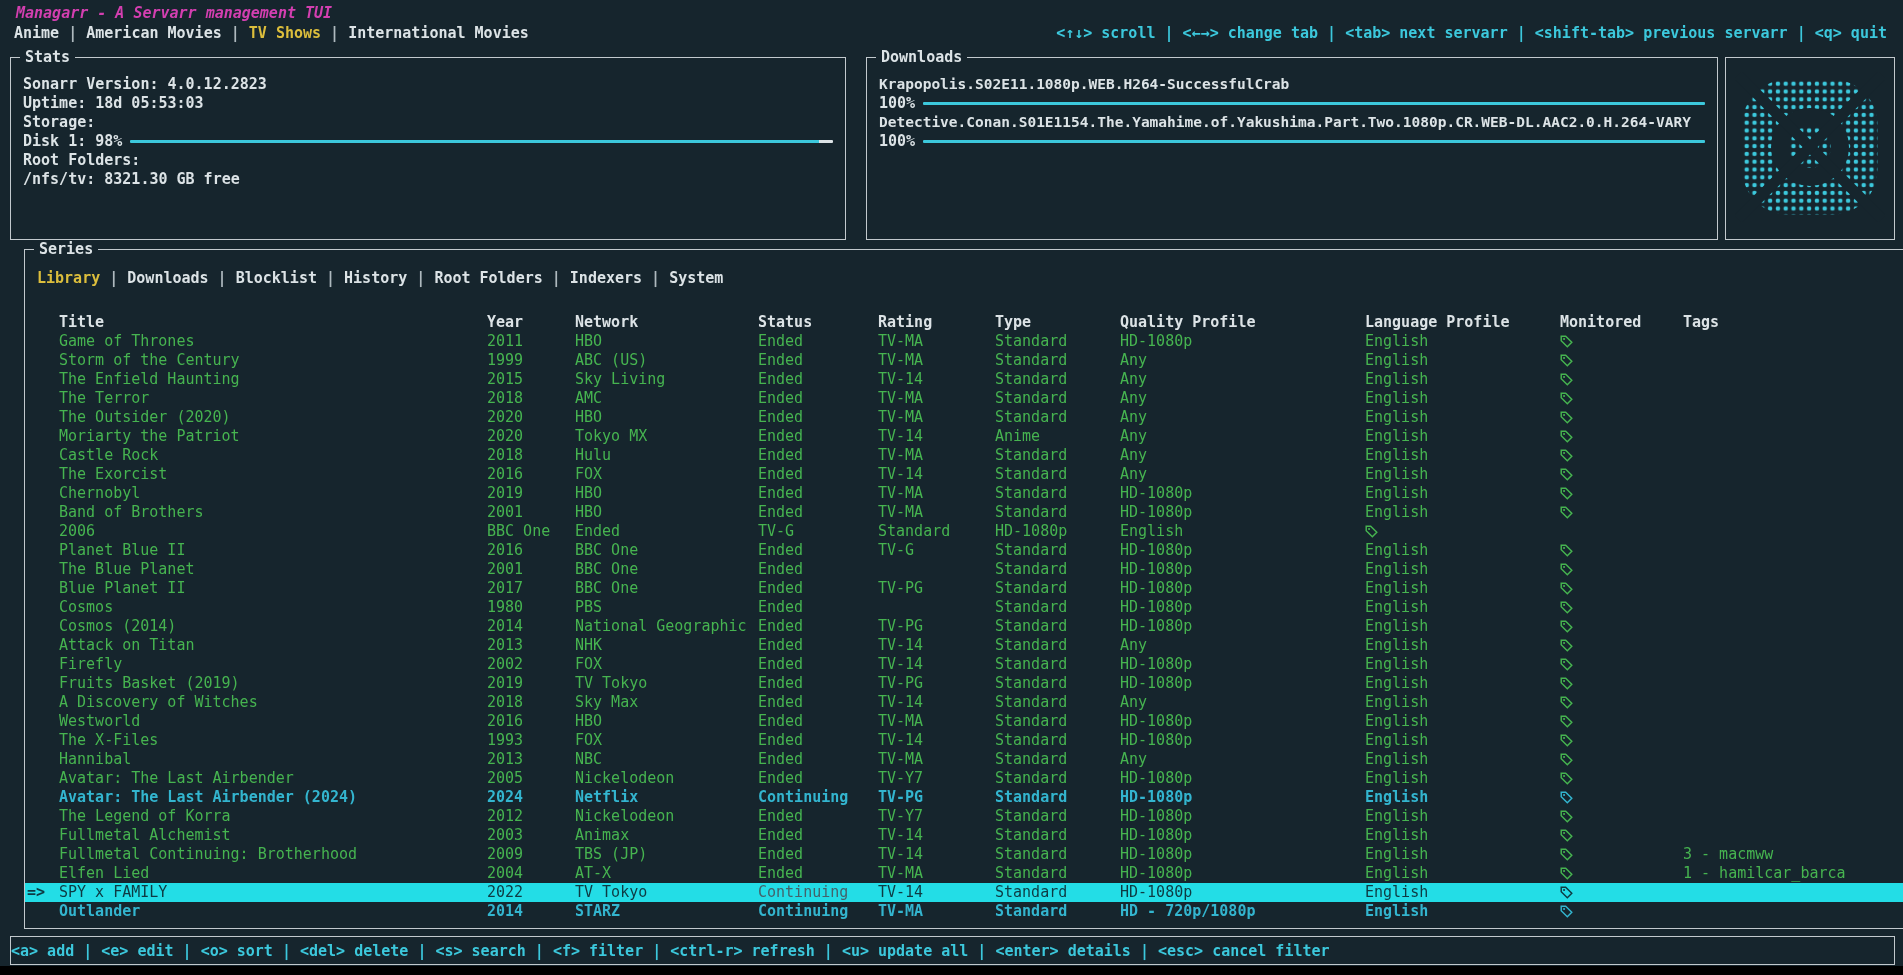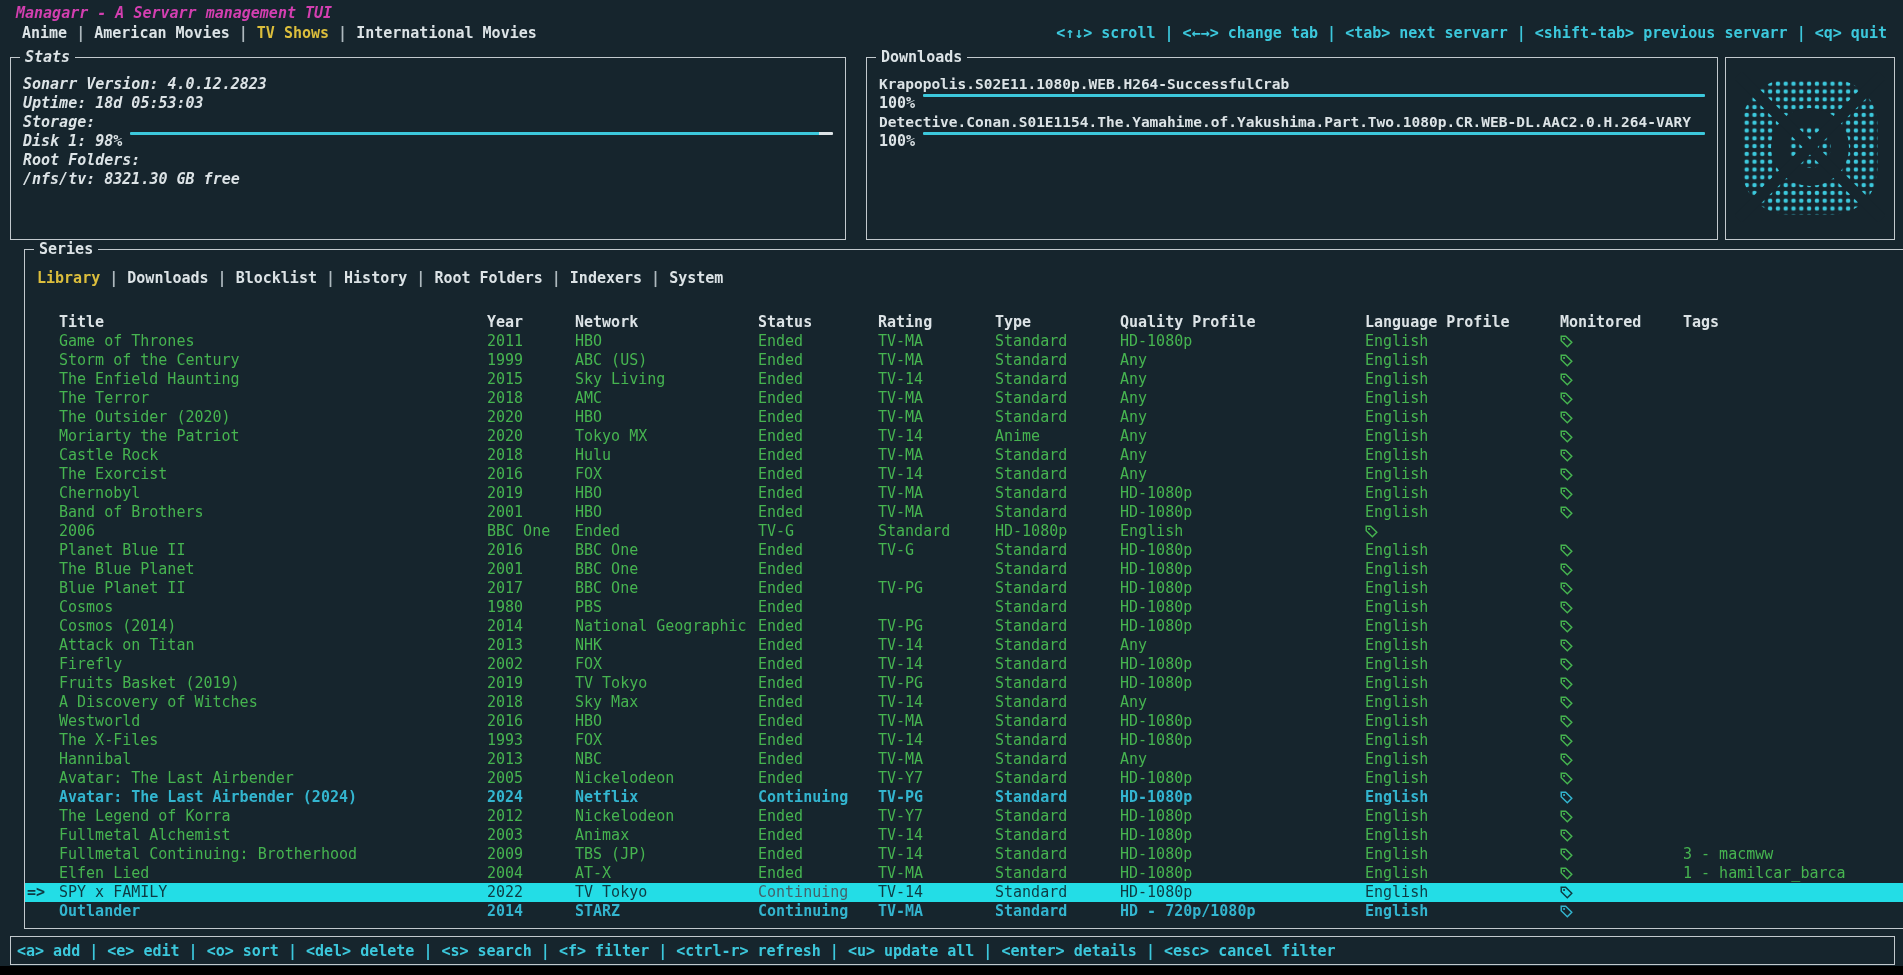--- a/index.html
+++ b/index.html
@@ -7,42 +7,42 @@
     --cyan:#3cc8dc; --selected-bg:#23dde6; --selected-fg:#0e3a43; --green:#46b450;
     --continuing:#33b5cf; --white:#dce3e6;
   }
   *{margin:0;padding:0;box-sizing:border-box;}
   body{background:#000;font-family:"DejaVu Sans Mono","Liberation Mono",monospace;}
   .screen{position:relative;width:1903px;height:975px;background:var(--background);font-size:15px;color:var(--white);overflow:hidden;}
 
   .titlebar{position:absolute;left:16px;top:4px;height:19px;line-height:19px;
     color:var(--magenta);font-weight:bold;font-style:italic;white-space:nowrap;text-align:right;}
   .topbar{position:absolute;left:14px;right:16px;top:24px;height:19px;line-height:19px;
-    display:flex;justify-content:space-between;white-space:nowrap;margin-left:8px;}
+    display:flex;justify-content:space-between;white-space:nowrap;}
   .tabbar{font-weight:bold;color:var(--white);}
   .tab{color:var(--white);cursor:pointer;}
   .tab.selected{color:var(--yellow);}
   .sep{color:#aeb9be;}
   .hints{color:var(--cyan);font-weight:bold;white-space:nowrap;}
 
   .panel{position:absolute;border:1px solid var(--border);background:var(--background);}
   .panel-title{position:absolute;top:-10px;left:9px;background:var(--background);
     padding:0 5px;font-weight:bold;color:var(--white);white-space:nowrap;}
   .panel-body{padding:17px 12px 0 12px;font-weight:bold;color:var(--white);}
   .stat-line{height:19px;line-height:19px;white-space:nowrap;overflow:hidden;}
-  .gauge-row{display:flex;align-items:flex-start;}
+  .gauge-row{display:flex;align-items:center;}
   .gauge-line{flex:1;height:3px;margin-left:8px;border-radius:1px;background:var(--cyan);}
   .dl-name{height:19px;line-height:19px;white-space:nowrap;overflow:hidden;font-size:14.5px;}
   .pct{margin-right:8px;}
 
-  #stats-panel{left:10px;top:57px;width:836px;height:183px;font-style:italic;}
+  #stats-panel{left:10px;top:57px;width:836px;height:183px;}
   #downloads-panel{left:866px;top:57px;width:852px;height:183px;}
   #logo-panel{left:1725px;top:57px;width:170px;height:183px;display:flex;align-items:center;justify-content:center;}
   #series-panel{left:24px;top:249px;width:1885px;height:680px;}
-  #footer{left:10px;top:936px;width:1885px;height:29px;display:flex;align-items:center;padding-left:6px;}
+  #footer{left:10px;top:936px;width:1885px;height:29px;display:flex;align-items:center;padding-left:0;}
   .bottom-strip{position:absolute;left:0;right:0;bottom:0;height:9px;background:#000;}
 
   .series-tabs-row{margin:19px 0 12px 12px;height:19px;line-height:19px;white-space:nowrap;}
   .table{margin-top:25px;}
   .thead-row,.trow{display:grid;
     grid-template-columns:34px 428px 88px 183px 120px 117px 125px 245px 195px 123px auto;
     height:19px;line-height:19px;white-space:nowrap;align-items:center;}
   .cell{overflow:hidden;}
   .thead-row .cell{font-weight:bold;color:var(--white);}
   .trow{color:var(--green);cursor:pointer;}

